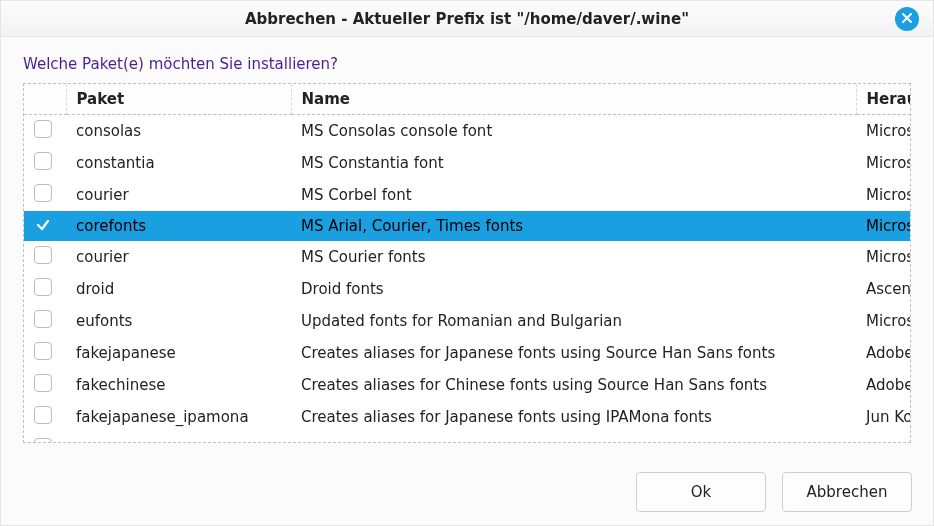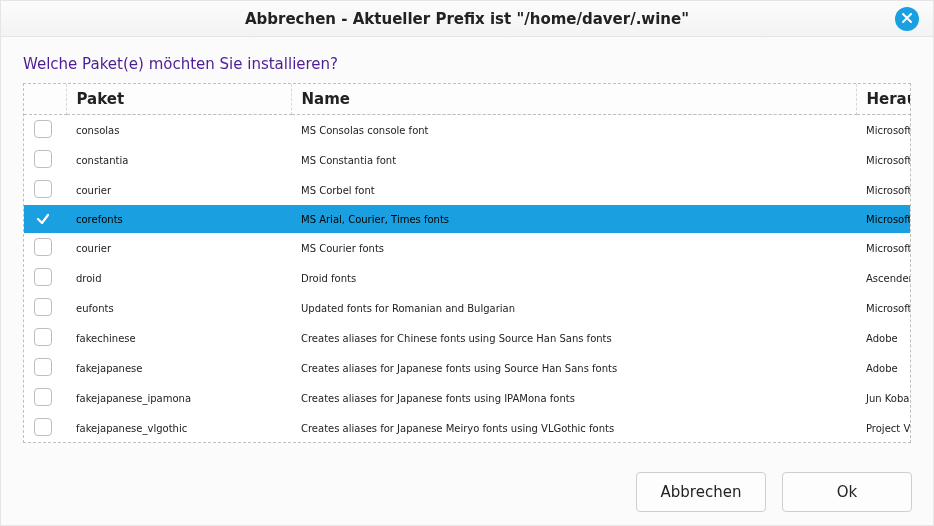--- a/index.html
+++ b/index.html
@@ -76,21 +76,21 @@
     margin-top: 44px;
   }
   thead th:last-child { border-right: none; }
   col.c-check { width: 42px; }
   col.c-paket { width: 225px; }
   col.c-name  { width: 565px; }
   col.c-her   { width: 70px; }
 
   tbody td {
     padding: 5px 10px;
-    font-size: 10px;
+    font-size: 15px;
     color: #222;
     white-space: nowrap;
     overflow: hidden;
     vertical-align: middle;
   }
   tbody tr.selected td {
     background: #1a9fe0;
     color: #000000;
   }
 
@@ -206,43 +206,43 @@
             <td>Ascender</td>
           </tr>
           <tr>
             <td><span class="chk"></span></td>
             <td>eufonts</td>
             <td>Updated fonts for Romanian and Bulgarian</td>
             <td>Microsoft</td>
           </tr>
           <tr>
             <td><span class="chk"></span></td>
+            <td>fakejapanese</td>
+            <td>Creates aliases for Japanese fonts using Source Han Sans fonts</td>
+            <td>Adobe</td>
+          </tr>
+          <tr>
+            <td><span class="chk"></span></td>
             <td>fakechinese</td>
             <td>Creates aliases for Chinese fonts using Source Han Sans fonts</td>
-            <td>Adobe</td>
-          </tr>
-          <tr>
-            <td><span class="chk"></span></td>
-            <td>fakejapanese</td>
-            <td>Creates aliases for Japanese fonts using Source Han Sans fonts</td>
             <td>Adobe</td>
           </tr>
           <tr>
             <td><span class="chk"></span></td>
             <td>fakejapanese_ipamona</td>
             <td>Creates aliases for Japanese fonts using IPAMona fonts</td>
             <td>Jun Kobayashi</td>
           </tr>
           <tr>
             <td><span class="chk"></span></td>
             <td>fakejapanese_vlgothic</td>
             <td>Creates aliases for Japanese Meiryo fonts using VLGothic fonts</td>
             <td>Project Vine</td>
           </tr>
         </tbody>
     </table>
   </div>
 </div>
 
 <div class="footer">
+  <div class="btn">Ok</div>
   <div class="btn">Abbrechen</div>
-  <div class="btn">Ok</div>
 </div>
 
 </body></html>

